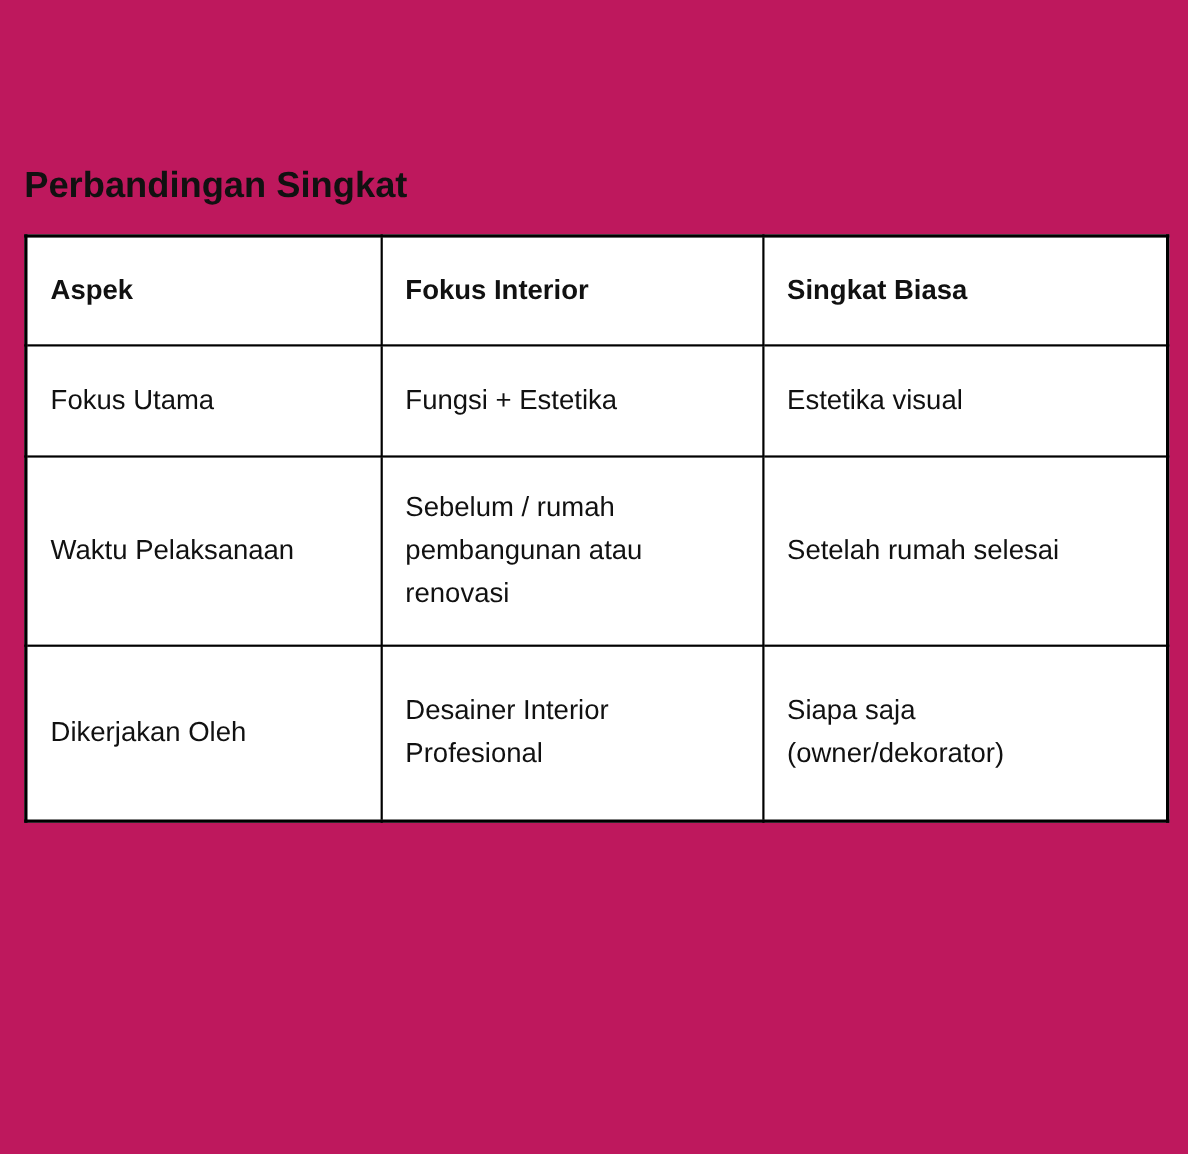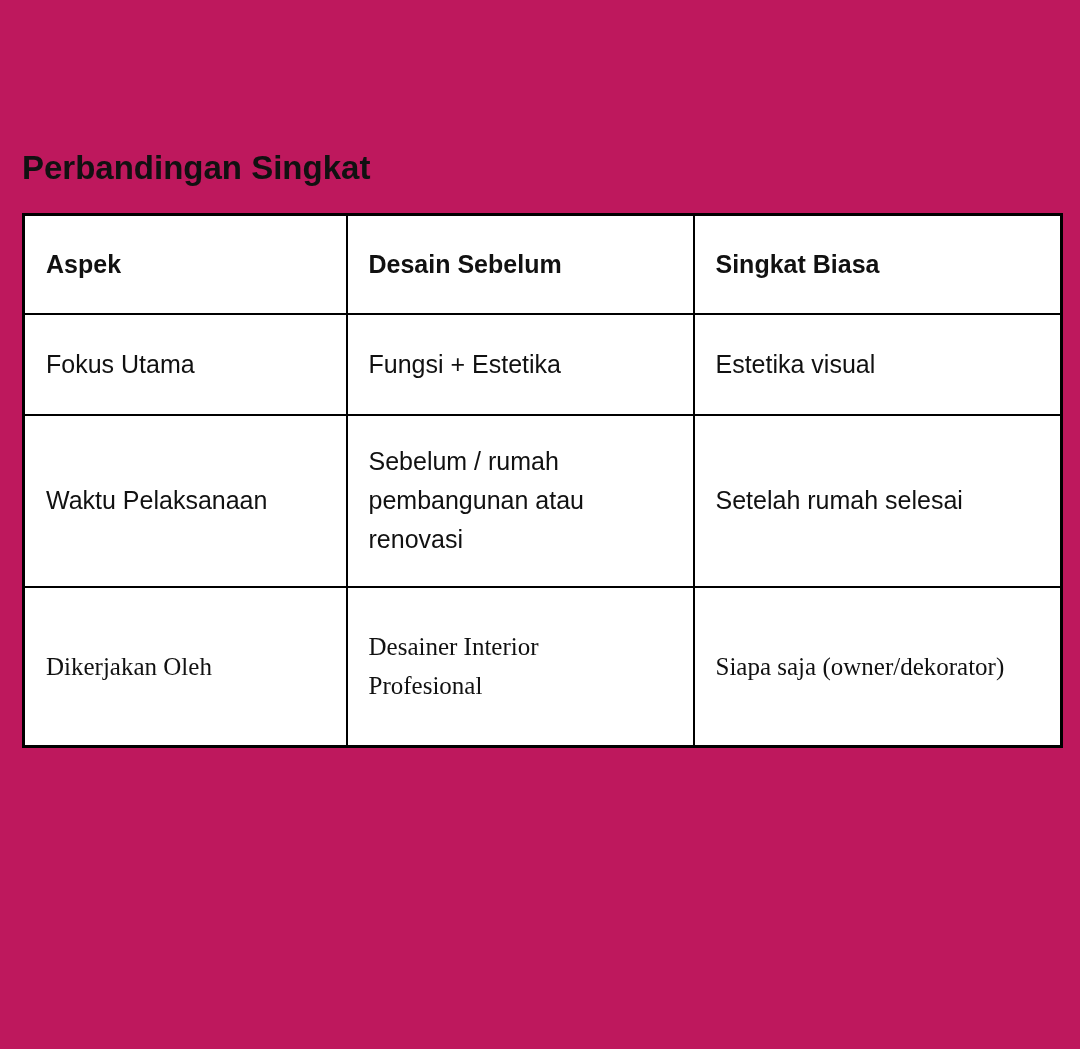--- a/index.html
+++ b/index.html
@@ -48,40 +48,40 @@
     color: #111111;
     background: #ffffff;
     word-wrap: break-word;
   }
   .comparison-table th {
     font-weight: 700;
   }
   tr.row-head { height: 99px; }
   tr.row-0 { height: 101px; }
   tr.row-1 { height: 172px; }
-  tr.row-2 { height: 160px; font-family: Liberation Serif, serif; }
+  tr.row-2 { height: 160px; }
   tr.row-3 { height: 165px; }
 </style>
 </head>
 <body>
 
 <div class="page">
 
   <h1 class="page-title">Perbandingan Singkat</h1>
 
   <table class="comparison-table">
     <colgroup>
       <col class="c1">
       <col class="c2">
       <col class="c3">
     </colgroup>
     <thead>
       <tr class="row-head">
         <th>Aspek</th>
-        <th>Desain Sebelum</th>
+        <th>Fokus Interior</th>
         <th>Singkat Biasa</th>
       </tr>
     </thead>
     <tbody>
       <tr class="row-0">
         <td>Fokus Utama</td>
         <td>Fungsi + Estetika</td>
         <td>Estetika visual</td>
       </tr>
       <tr class="row-1">

